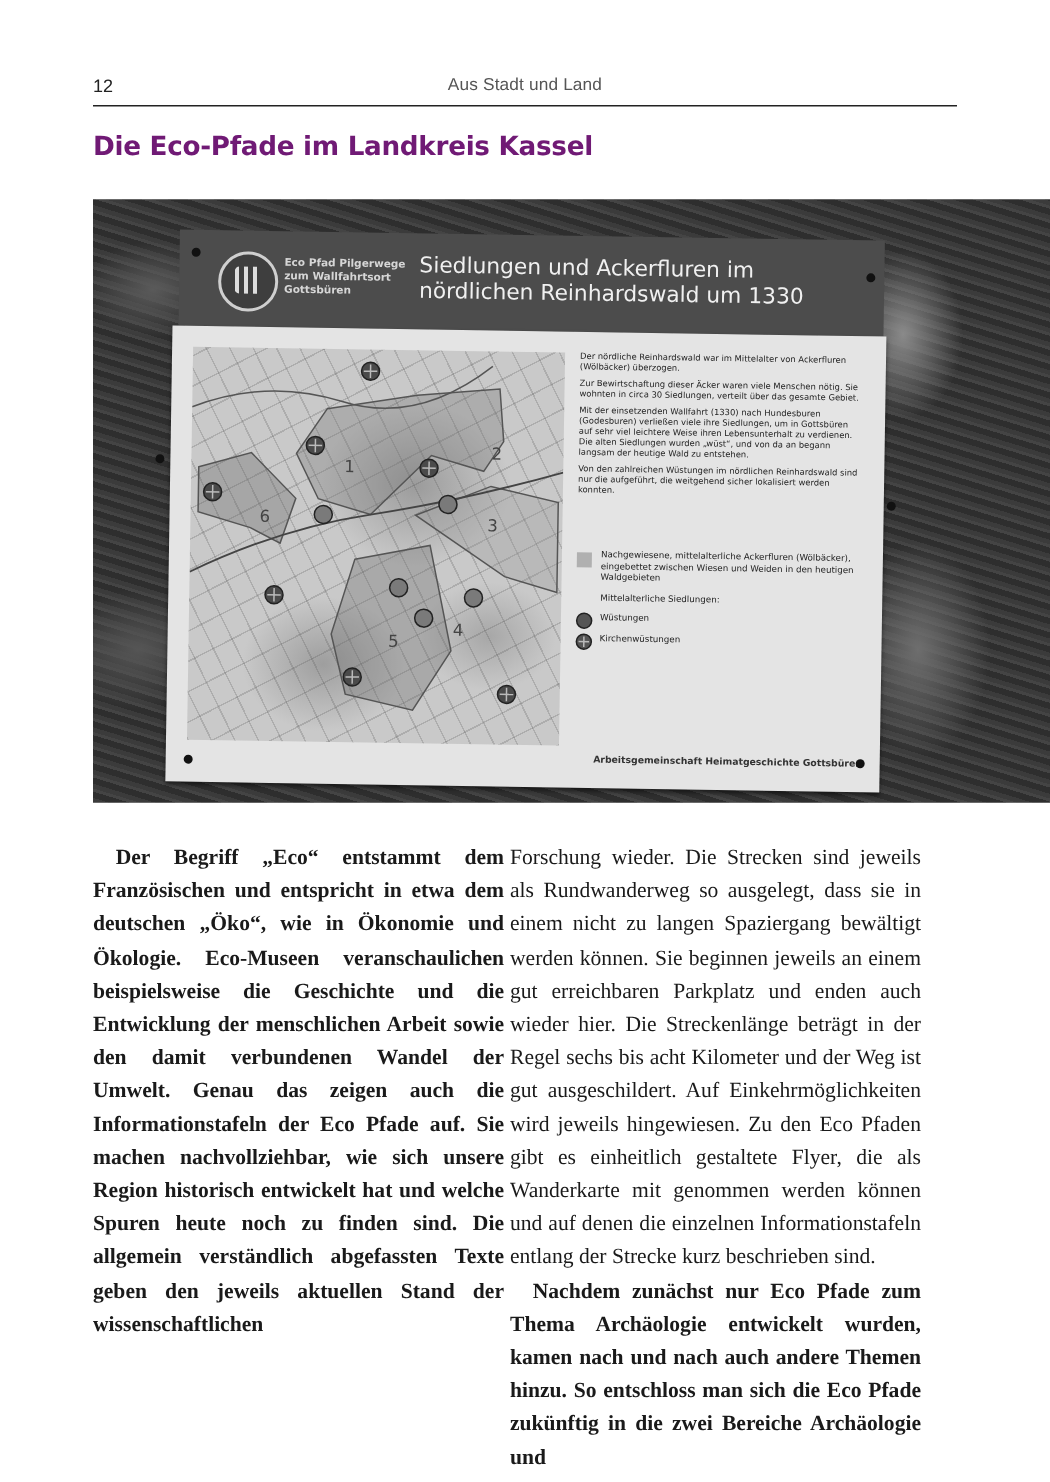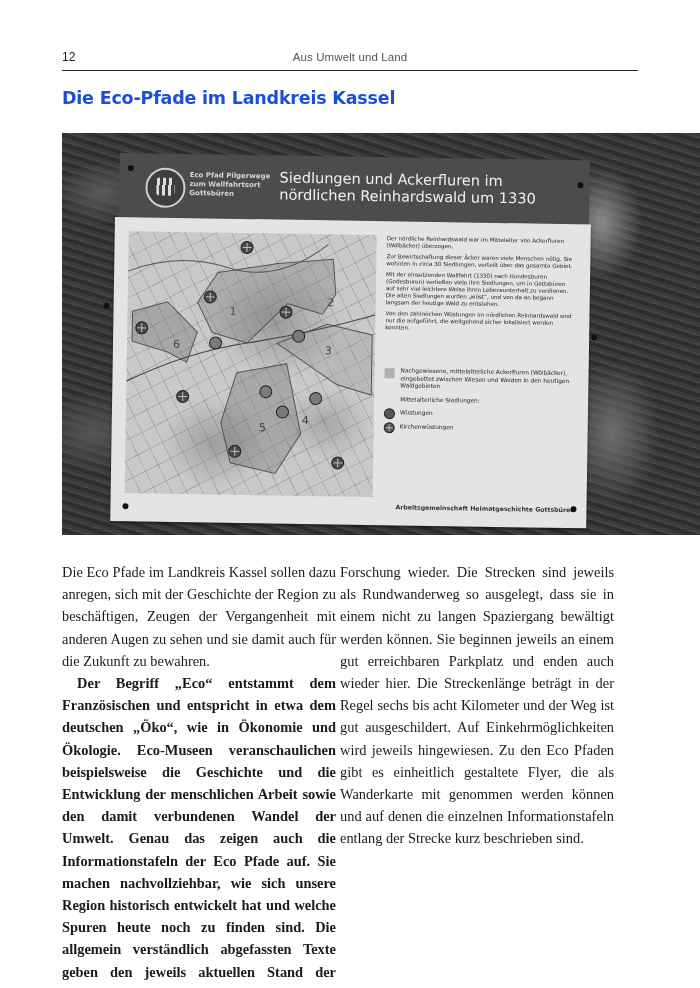--- a/index.html
+++ b/index.html
@@ -1,20 +1,20 @@
 <!DOCTYPE html>
 <html><head>
 <meta charset="utf-8">
 <style>
   html, body { margin:0; padding:0; }
   body { width:700px; height:988px; background:#ffffff; position:relative; overflow:hidden; color:#1a1a1a; }
   .running-head { position:absolute; left:62px; top:48px; width:576px; height:22px; border-bottom:1.4px solid #222; }
   .page-num { position:absolute; left:0; top:2px; font-family:"Liberation Sans", sans-serif; font-size:12px; color:#222; }
   .running-title { position:absolute; left:0; right:0; top:3px; text-align:center; font-family:"Liberation Sans", sans-serif; font-size:11.5px; color:#555; letter-spacing:0.1px; }
-  .chapter-title { position:absolute; left:62px; top:88px; font-family:"DejaVu Sans", sans-serif; font-weight:bold; font-size:17.5px; color:#1d4ed8; letter-spacing:-0.2px; }
+  .chapter-title { position:absolute; left:62px; top:88px; font-family:"DejaVu Sans", sans-serif; font-weight:bold; font-size:17.5px; color:#701a75; letter-spacing:-0.2px; }
 
   .photo { position:absolute; left:62px; top:133px; width:664px; height:402px; overflow:hidden;
     background:
       radial-gradient(ellipse 60px 40px at 40px 60px, #5a5a5a 0%, rgba(0,0,0,0) 80%),
       radial-gradient(ellipse 50px 70px at 540px 90px, #8a8a8a 0%, rgba(0,0,0,0) 80%),
       radial-gradient(ellipse 70px 50px at 30px 300px, #555 0%, rgba(0,0,0,0) 80%),
       radial-gradient(ellipse 60px 90px at 550px 300px, #6e6e6e 0%, rgba(0,0,0,0) 80%),
       repeating-linear-gradient(17deg, #3b3b3b 0 3px, #2e2e2e 3px 7px, #444 7px 9px),
       #383838; }
   .sign { position:absolute; left:58px; top:20px; width:470px; height:375px; transform:rotate(0.9deg); transform-origin:0 0; }
@@ -54,21 +54,21 @@
   .body-col p { margin:0; }
   .body-col p.indent { text-indent:1.05em;font-weight:bold; }
   .col-left { left:62px; }
   .col-right { left:340px; }
 </style>
 </head>
 <body>
 
 <div class="running-head">
   <span class="page-num">12</span>
-  <span class="running-title">Aus Umwelt und Land</span>
+  <span class="running-title">Aus Stadt und Land</span>
 </div>
 
 <h1 class="chapter-title" style="margin:0;">Die Eco-Pfade im Landkreis Kassel</h1>
 
 <div class="photo">
   <div class="sign">
     <div class="sign-header">
       <div class="logo"></div>
       <div class="logo-text">Eco Pfad Pilgerwege
 zum Wallfahrtsort
@@ -133,19 +133,19 @@
       <div class="footer-credit">Arbeitsgemeinschaft Heimatgeschichte Gottsbüren</div>
       <span class="screw" style="left:-10px;top:86px;"></span>
       <span class="screw" style="left:478px;top:110px;"></span>
       <span class="screw" style="left:12px;top:286px;"></span>
       <span class="screw" style="left:460px;top:282px;"></span>
     </div>
   </div>
 </div>
 
 <div class="body-col col-left">
-  <p>Die Eco Pfade im Landkreis Kassel sollen dazu anregen, sich mit der Geschichte der Region zu beschäftigen, Zeugen der Vergangenheit mit anderen Augen zu sehen und sie damit auch für die Zukunft zu bewahren.</p>
   <p class="indent">Der Begriff „Eco“ entstammt dem Französischen und entspricht in etwa dem deutschen „Öko“, wie in Ökonomie und Ökologie. Eco-Museen veranschaulichen beispielsweise die Geschichte und die Entwicklung der menschlichen Arbeit sowie den damit verbundenen Wandel der Umwelt. Genau das zeigen auch die Informationstafeln der Eco Pfade auf. Sie machen nachvollziehbar, wie sich unsere Region historisch entwickelt hat und welche Spuren heute noch zu finden sind. Die allgemein verständlich abgefassten Texte geben den jeweils aktuellen Stand der wissenschaftlichen</p>
 </div>
 
 <div class="body-col col-right">
   <p>Forschung wieder. Die Strecken sind jeweils als Rundwanderweg so ausgelegt, dass sie in einem nicht zu langen Spaziergang bewältigt werden können. Sie beginnen jeweils an einem gut erreichbaren Parkplatz und enden auch wieder hier. Die Streckenlänge beträgt in der Regel sechs bis acht Kilometer und der Weg ist gut ausgeschildert. Auf Einkehrmöglichkeiten wird jeweils hingewiesen. Zu den Eco Pfaden gibt es einheitlich gestaltete Flyer, die als Wanderkarte mit genommen werden können und auf denen die einzelnen Informationstafeln entlang der Strecke kurz beschrieben sind.</p>
+  <p class="indent">Nachdem zunächst nur Eco Pfade zum Thema Archäologie entwickelt wurden, kamen nach und nach auch andere Themen hinzu. So entschloss man sich die Eco Pfade zukünftig in die zwei Bereiche Archäologie und</p>
 </div>
 
 </body></html>

